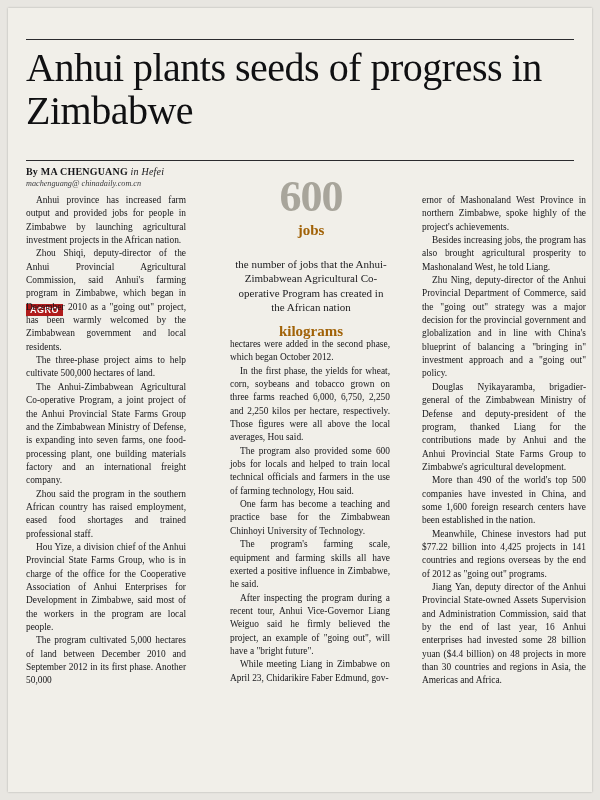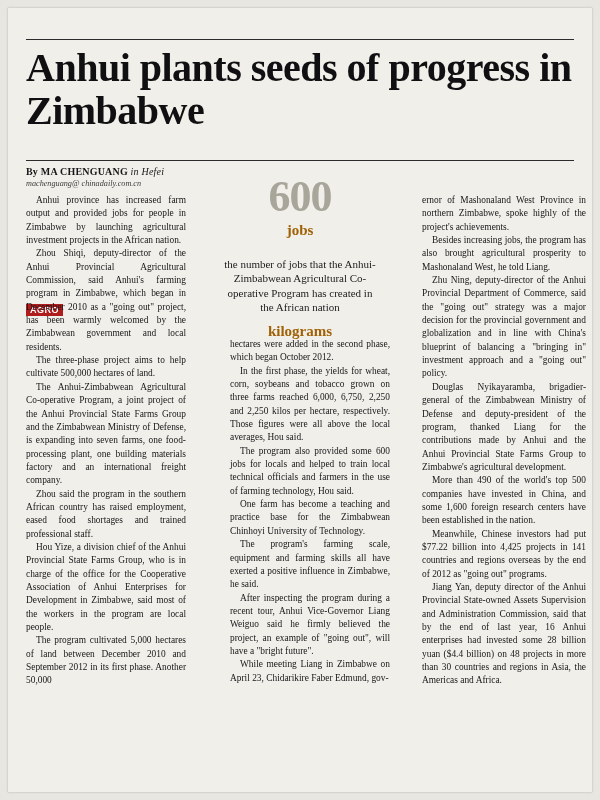--- a/index.html
+++ b/index.html
@@ -65,21 +65,21 @@
   .rule.top { top: 31px; }
   .rule.under-head { top: 152px; }
 
   
   .headline {
     position: absolute;
     left: 18px;
     right: 18px;
     top: 38px;
     font-family: "Liberation Serif", serif;
-    font-weight: bold;
+    font-weight: normal;
     font-size: 40px;
     line-height: 1.08;
     letter-spacing: -0.5px;
     color: #101012;
   }
 
   
   .byline {
     position: absolute;
     left: 18px;
@@ -137,21 +137,21 @@
   }
   .agro-wrap {
     position: absolute;
     left: 18px;
     top: 292px;
   }
 
   
   .stats {
     position: absolute;
-    left: 212px;
+    left: 223px;
     top: 168px;
     width: 160px;
     text-align: center;
   }
   .stat-num {
     font-family: "Liberation Serif", serif;
     font-weight: bold;
     color: #a8a59b;
     font-size: 44px;
     line-height: 0.95;

